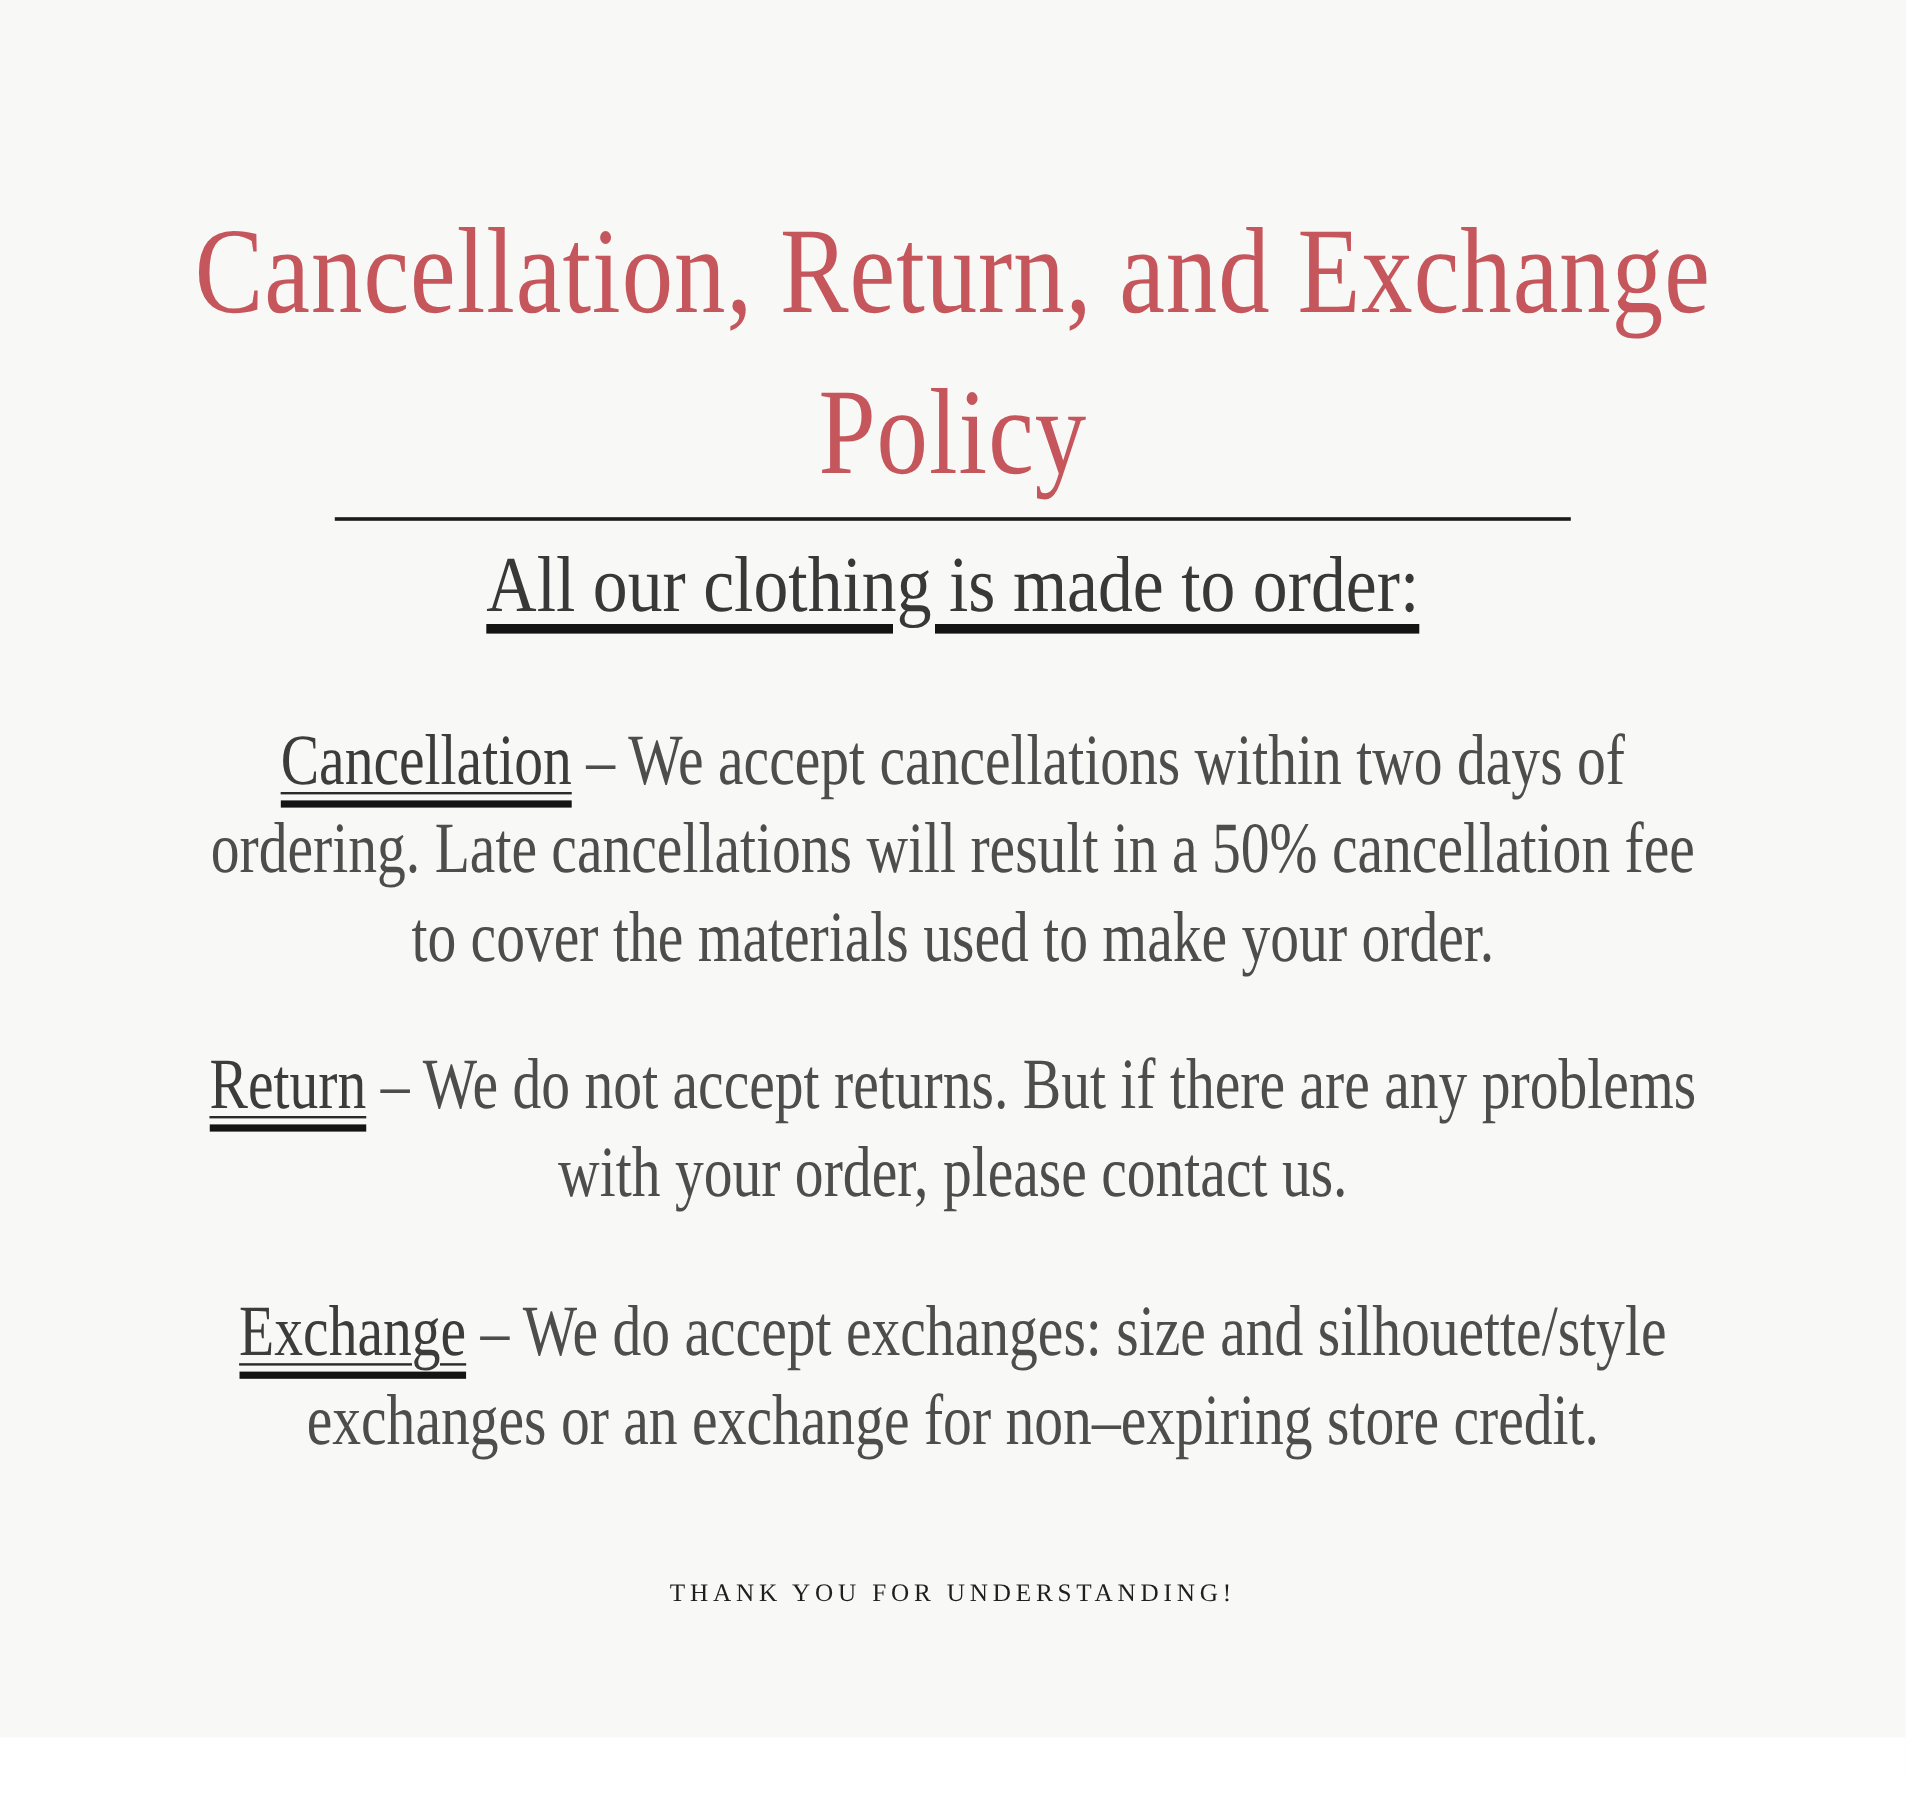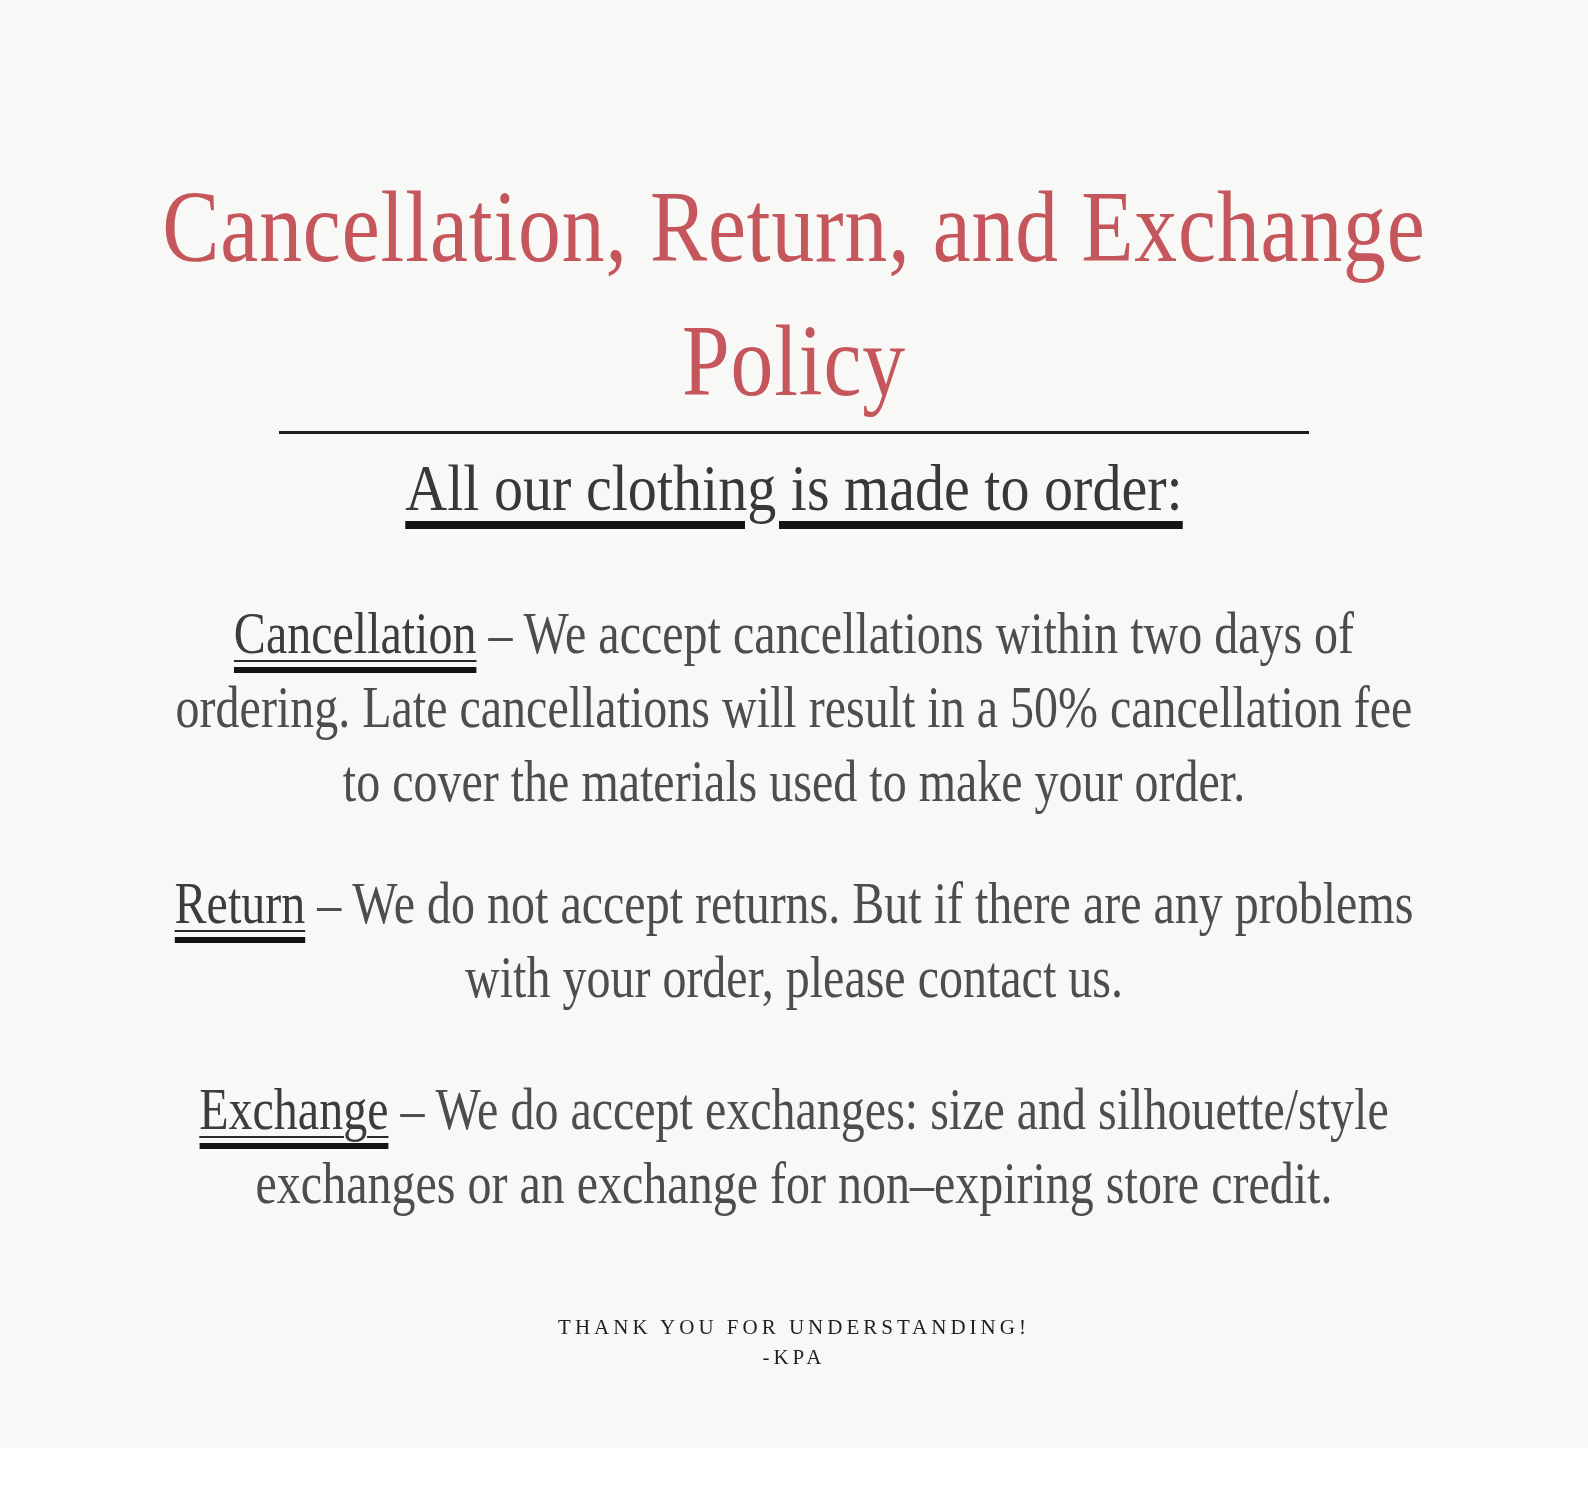--- a/index.html
+++ b/index.html
@@ -112,16 +112,15 @@
     <div>with your order, please contact us.</div>
   </div>
 
   <div class="centered-block para para-3">
     <div><span class="lead">Exchange</span><span> – We do accept exchanges: size and silhouette/style</span></div>
     <div>exchanges or an exchange for non–expiring store credit.</div>
   </div>
 
   <div class="centered-block footer">
     <div>THANK YOU FOR UNDERSTANDING!</div>
-    <div>-KPA</div>
   </div>
 
 </div>
 
 </body></html>

